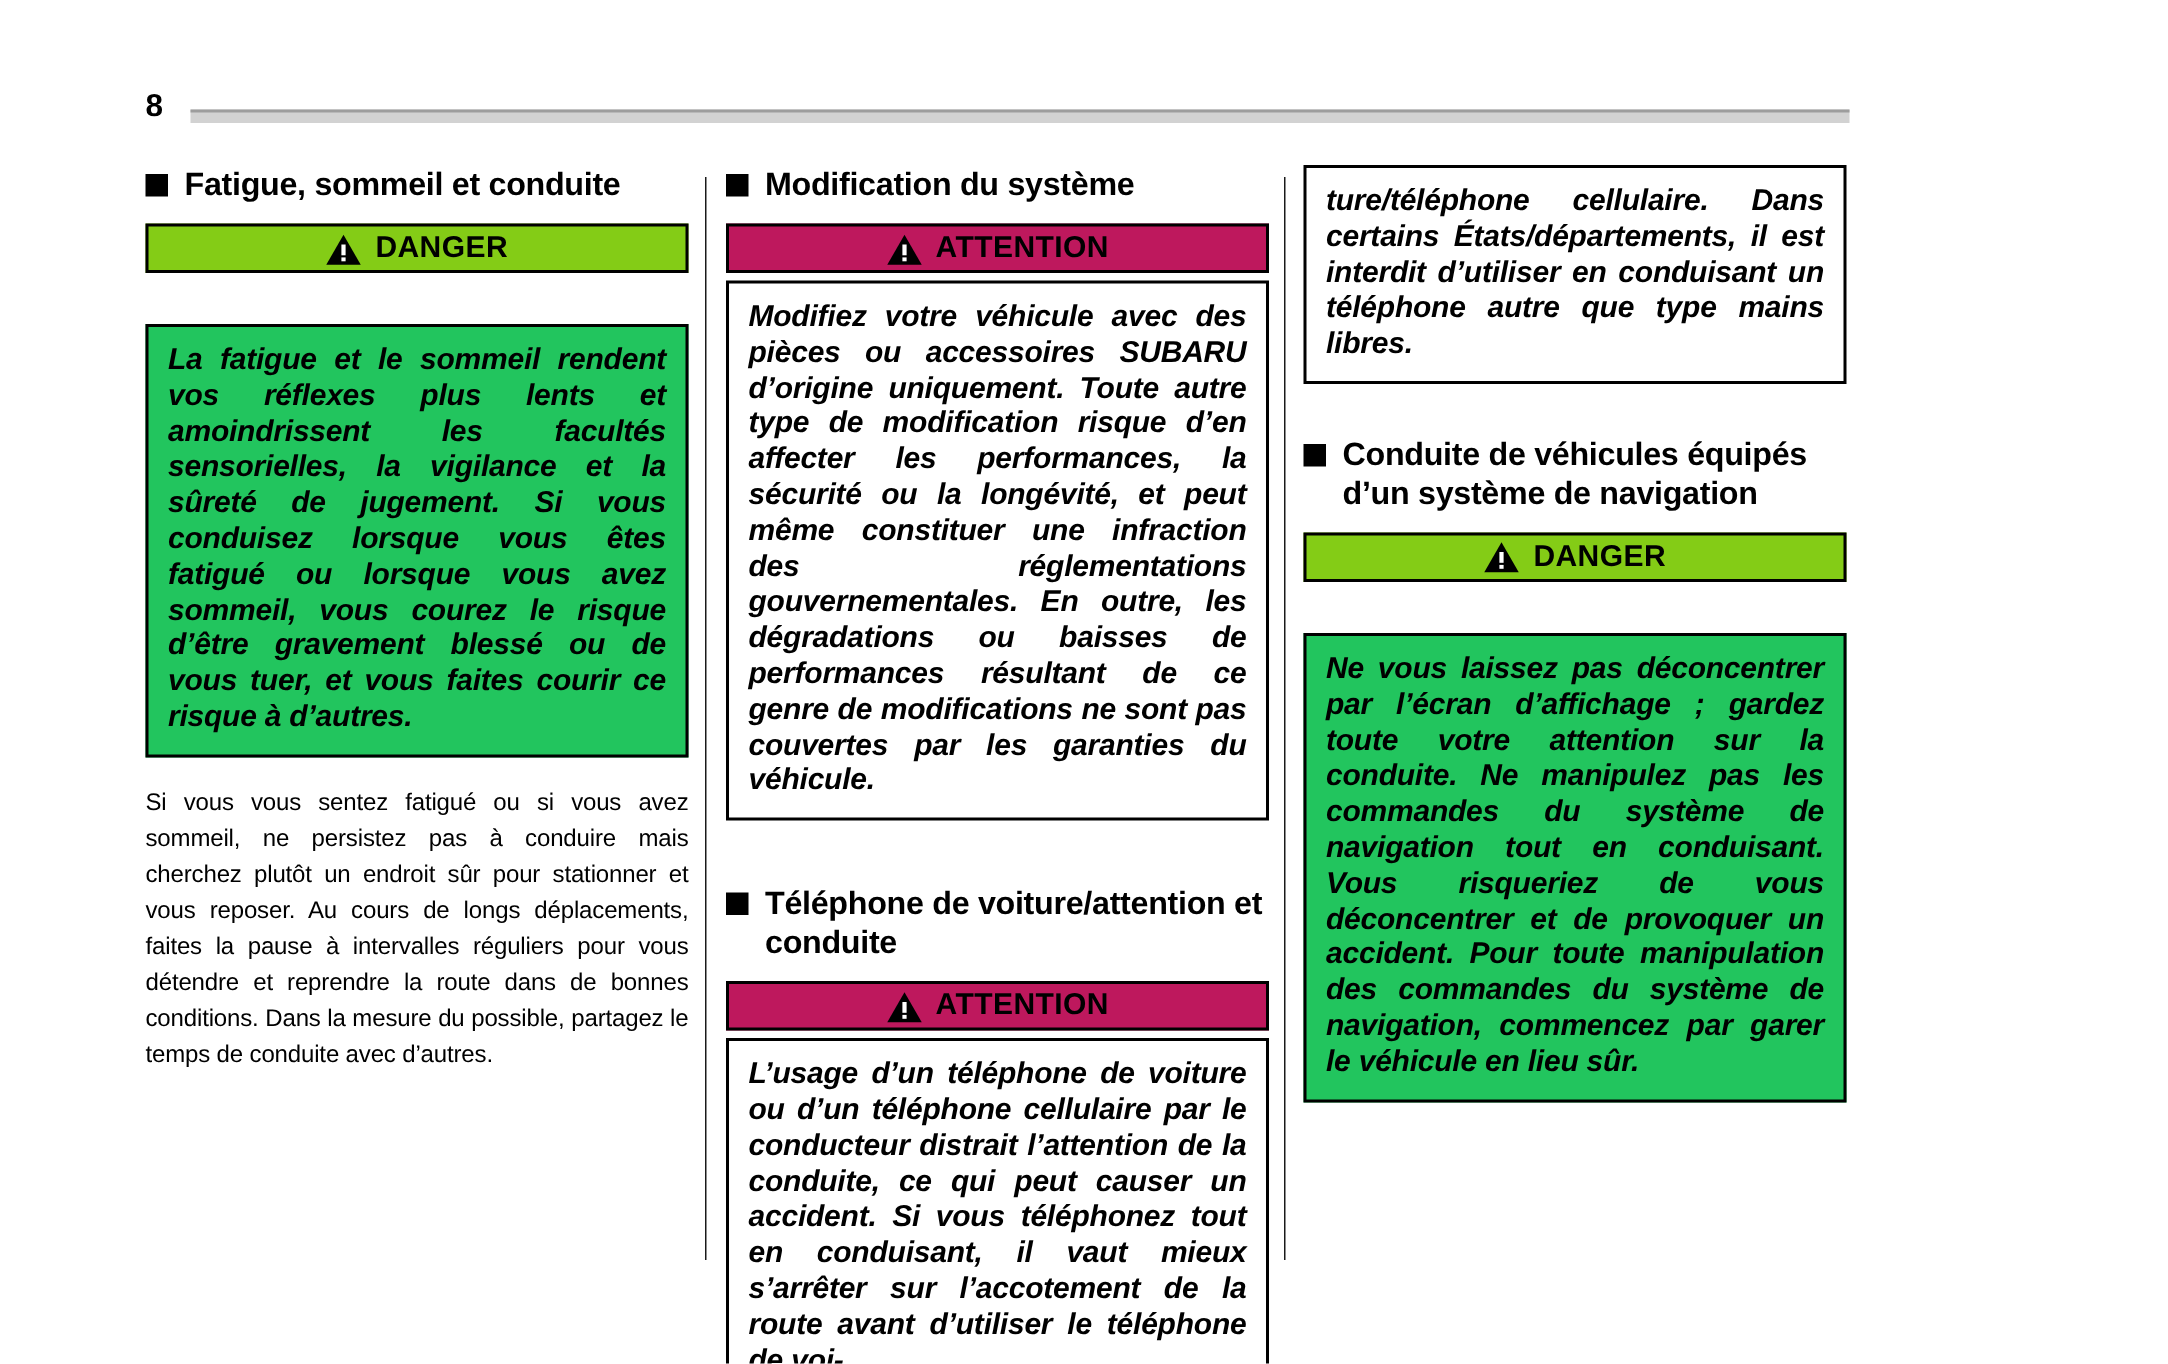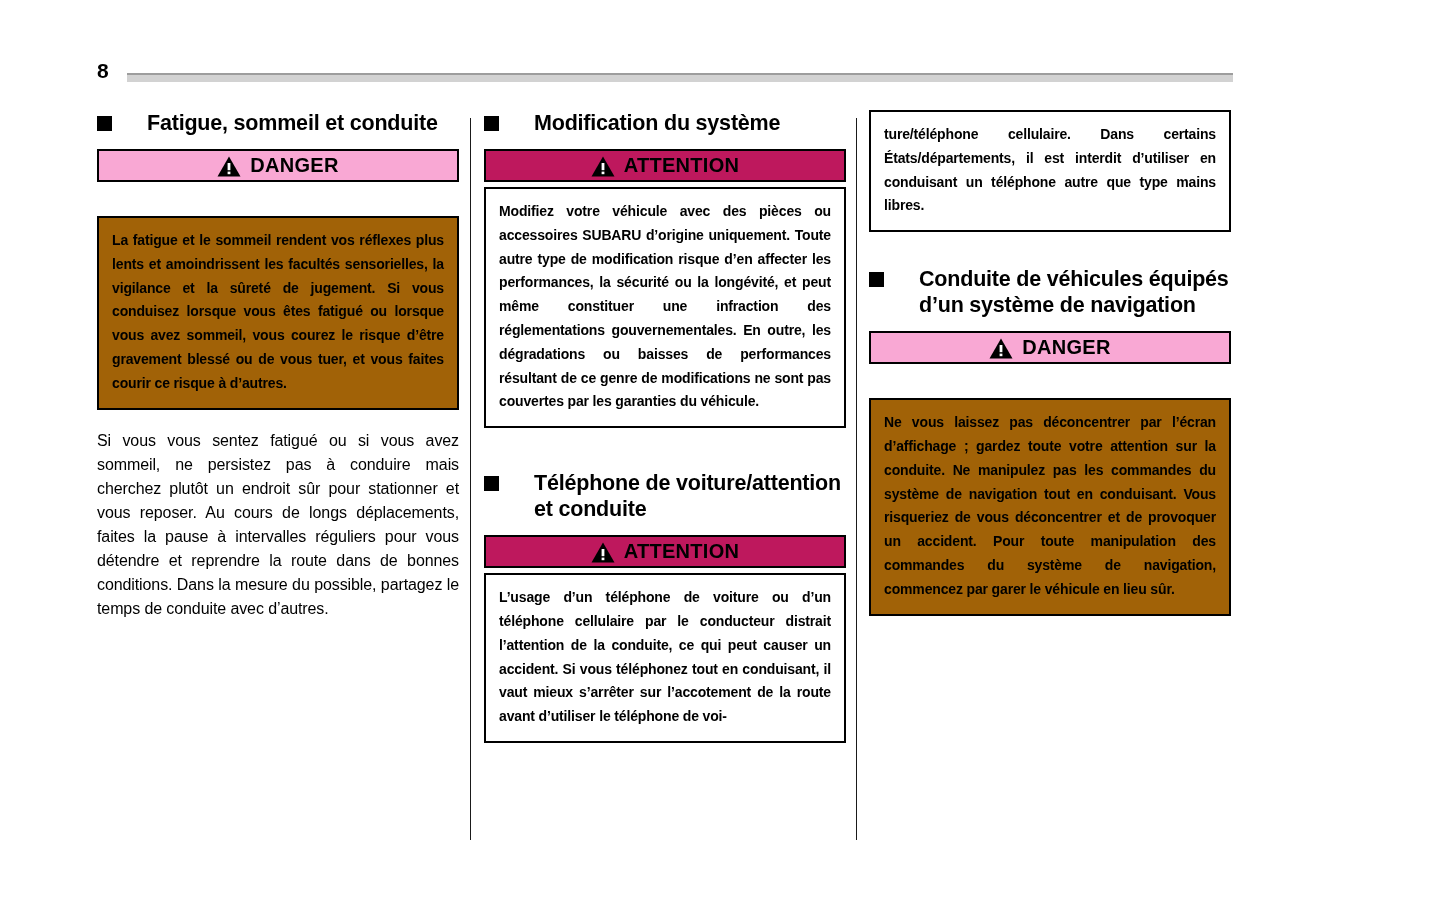--- a/index.html
+++ b/index.html
@@ -74,21 +74,20 @@
 
   
   .heading {
     display: flex;
     align-items: flex-start;
     margin: 0 0 13px 0;
     font-size: 21.5px;
     font-weight: bold;
     line-height: 26px;
     letter-spacing: -0.2px;
-    gap: 24px;
   }
   .heading .bullet {
     flex: 0 0 auto;
     width: 15px;
     height: 15px;
     background: #000000;
     margin-right: 11px;
     margin-top: 6px;
   }
   .heading .heading-text {
@@ -103,45 +102,46 @@
     box-sizing: border-box;
     border: 2.5px solid #000000;
     height: 33px;
     display: flex;
     align-items: center;
     justify-content: center;
     font-size: 20px;
     font-weight: bold;
     letter-spacing: 0.3px;
   }
-  .warn-title.gray { background: #f9a8d4; }
+  .warn-title.gray { background: #84cc16; }
   .warn-title.white { background: #be185d; }
 
   .tri {
     flex: 0 0 auto;
     width: 24px;
     height: 21px;
     margin-right: 9px;
     margin-top: 1px;
   }
 
   .warn-body {
     box-sizing: border-box;
     border: 1.5px solid #000000;
     margin-top: 5px;
     padding: 11px 13px 12px 13px;
-    font-size: 14px;
+    font-size: 20px;
     font-weight: bold;
     line-height: 23.8px;
     text-align: justify;
     text-justify: inter-word;
     letter-spacing: -0.15px;
     hyphens: manual;
-  }
-  .warn-body.gray { background: #a16207; margin-top: 34px; }
+    font-style: italic;
+  }
+  .warn-body.gray { background: #22c55e; margin-top: 34px; }
   .warn-body.white { background: #ffffff; }
   .warn-body.outer { border-width: 2.5px; }
 
   
   .para {
     margin: 19px 0 0 0;
     font-size: 16px;
     font-weight: normal;
     line-height: 24px;
     text-align: justify;

